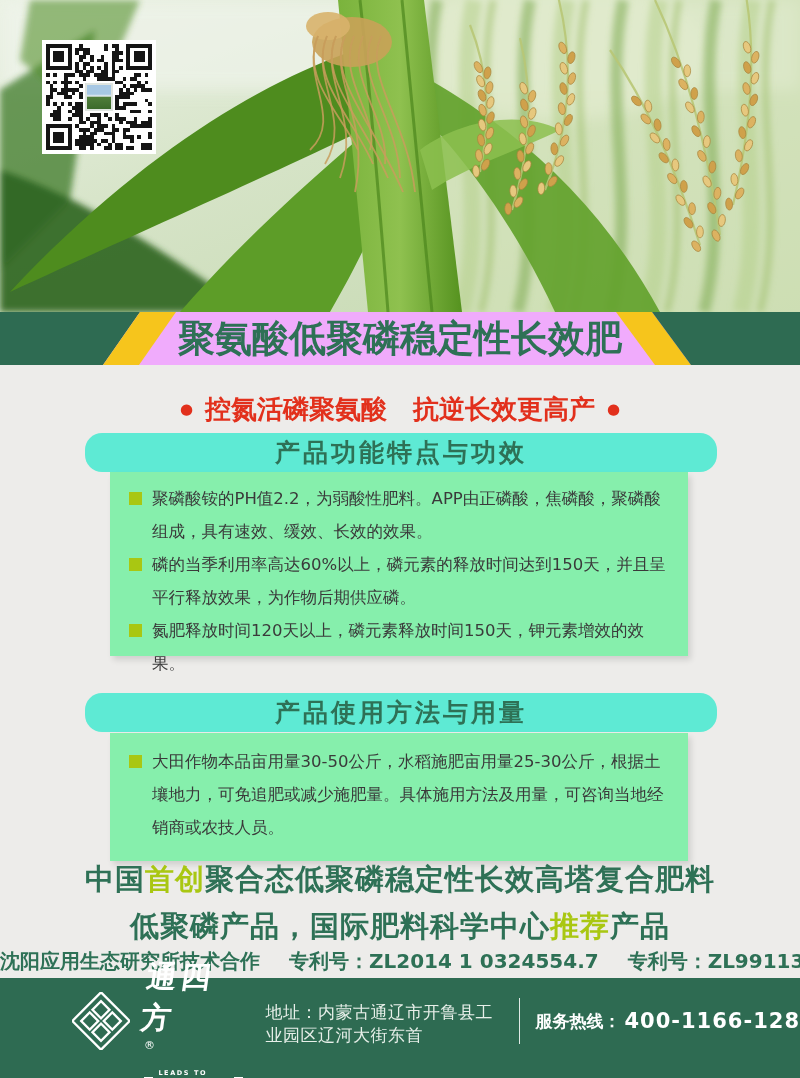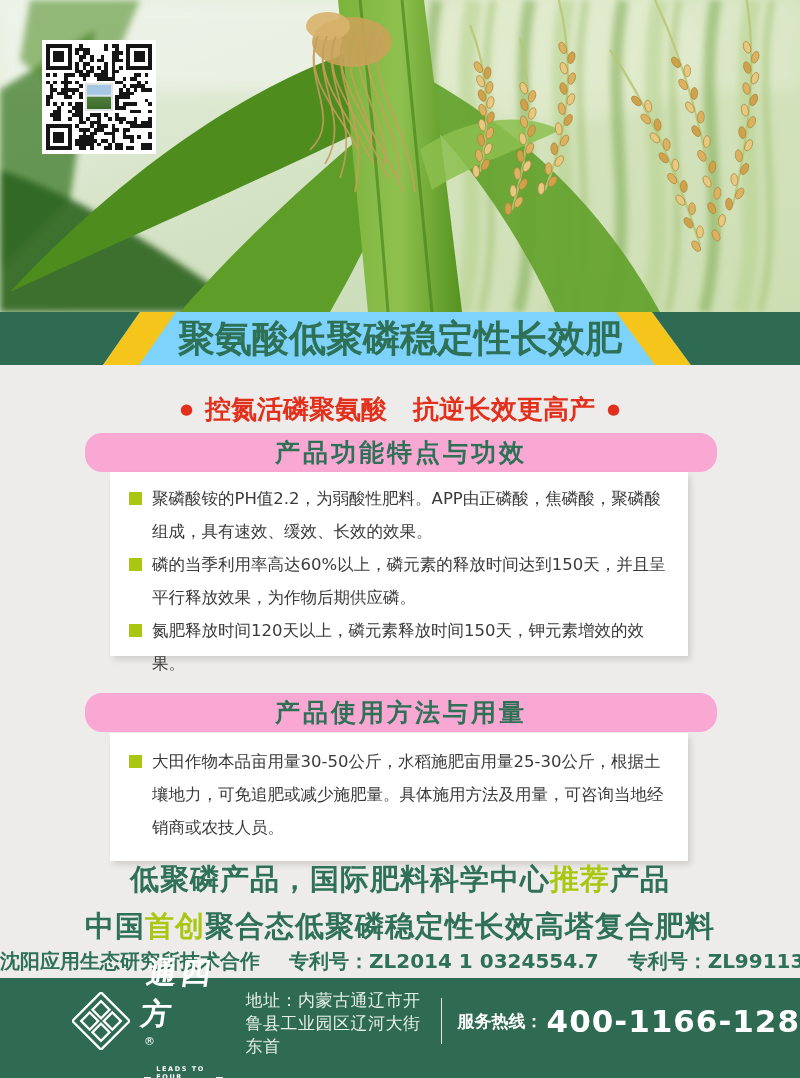--- a/index.html
+++ b/index.html
@@ -7,38 +7,38 @@
   .poster{position:relative;width:800px;height:1078px;background:#edecea;overflow:hidden;}
 
   
   .photo{position:absolute;top:0;left:0;width:800px;height:312px;overflow:hidden;background:linear-gradient(160deg,#eaf1e3 0%,#d5e3c6 45%,#c4d8ae 100%);}
   .photo svg{display:block;width:800px;height:312px;}
   .qr{position:absolute;left:42px;top:40px;width:114px;height:114px;background:#fff;padding:4px;box-sizing:border-box;}
   .qr svg{display:block;width:106px;height:106px;}
   .qr-center{position:absolute;left:50%;top:50%;transform:translate(-50%,-50%);width:28px;height:28px;border:2px solid #dfe5e0;box-sizing:border-box;background:linear-gradient(#a7c8e4 0%,#a7c8e4 38%,#e8eef2 46%,#4f7d3a 52%,#3c6a2c 100%);}
 
   
-  .title-banner{position:absolute;top:312px;left:0;width:800px;height:53px;background:#7dd3fc;}
+  .title-banner{position:absolute;top:312px;left:0;width:800px;height:53px;background:#f0abfc;}
   .tb-shape{position:absolute;top:0;left:0;width:800px;height:53px;}
   .tb-green-left{background:#2e6b52;clip-path:polygon(0 0,140px 0,103px 100%,0 100%);}
   .tb-yellow-left{background:#f6c51c;clip-path:polygon(140px 0,176px 0,139px 100%,103px 100%);}
   .tb-yellow-right{background:#f6c51c;clip-path:polygon(616px 0,652px 0,691px 100%,655px 100%);}
   .tb-green-right{background:#2e6b52;clip-path:polygon(652px 0,800px 0,800px 100%,691px 100%);}
   .title-banner h1{position:relative;margin:0;width:800px;text-align:center;line-height:54px;font-size:37px;font-weight:bold;color:#2e7156;letter-spacing:0px;}
 
   
   .slogan{position:absolute;top:392px;left:0;width:800px;text-align:center;color:#e2301c;font-weight:bold;font-size:26px;}
   .slogan .dot{font-size:15px;vertical-align:4px;margin:0 8px;}
   .slogan-text{border-bottom:2px solid #e2301c;padding:0 4px 10px;}
 
   
-  .sec-header{position:absolute;left:85px;width:632px;height:39px;background:#f9a8d4;border-radius:17px;text-align:center;color:#2e7156;font-weight:bold;font-size:25px;line-height:40px;letter-spacing:3px;}
+  .sec-header{position:absolute;left:85px;width:632px;height:39px;background:#5eead4;border-radius:17px;text-align:center;color:#2e7156;font-weight:bold;font-size:25px;line-height:40px;letter-spacing:3px;}
   .sec-header.h1{top:433px;}
   .sec-header.h2{top:693px;}
-  .card{position:absolute;left:110px;width:578px;background:#ffffff;box-shadow:3px 4px 6px rgba(0,0,0,0.12);box-sizing:border-box;}
+  .card{position:absolute;left:110px;width:578px;background:#86efac;box-shadow:3px 4px 6px rgba(0,0,0,0.12);box-sizing:border-box;}
   .card.c1{top:472px;height:184px;padding:10px 16px 0 0;}
   .card.c2{top:733px;height:128px;padding:12px 16px 4px 0;}
   .card ul{list-style:none;margin:0;padding:0;}
   .card li{position:relative;padding-left:42px;font-size:16.5px;line-height:33px;color:#3a3a3a;}
   .bullet-square{position:absolute;left:19px;top:10px;width:13px;height:13px;background:#a9c712;}
 
   
   .claims{position:absolute;top:860px;left:0;width:800px;text-align:center;font-weight:bold;color:#2e7156;}
   .claims p{margin:0 0 7px 0;font-size:29px;letter-spacing:1px;}
   .claims .hl{color:#a9c712;}
@@ -55,21 +55,21 @@
   .brand-reg{font-size:11px;vertical-align:14px;}
   .tagline{display:flex;align-items:center;gap:5px;margin-top:2px;}
   .tagline .tl-line{width:16px;height:0;border-top:1px solid #fff;}
   .tagline .tl-text{font-size:6.5px;letter-spacing:1.6px;font-weight:bold;}
   .company{margin-left:22px;}
   .company-name{font-size:12.5px;font-weight:bold;letter-spacing:0.5px;}
   .company-address{font-size:17px;margin-top:5px;color:#e7efe9;letter-spacing:0.5px;}
   .v-divider{width:1px;height:46px;background:rgba(255,255,255,0.85);margin:0 16px 0 18px;}
   .hotline{display:flex;align-items:center;white-space:nowrap;}
   .hotline-label{font-size:17px;font-weight:bold;}
-  .hotline-number{font-size:31px;font-weight:bold;letter-spacing:1px;margin-left:4px;}
+  .hotline-number{font-size:21px;font-weight:bold;letter-spacing:1px;margin-left:4px;}
 </style>
 </head>
 <body>
 
 <div class="poster">
 
   <div class="photo">
     <svg viewBox="0 0 800 312" preserveAspectRatio="none">
       <defs>
         <filter id="softblur" x="-20%" y="-20%" width="140%" height="140%">
@@ -630,22 +630,22 @@
   </div>
 
   <div class="sec-header h2">产品使用方法与用量</div>
   <div class="card c2">
     <ul>
       <li><span class="bullet-square"></span><span>大田作物本品亩用量30-50公斤，水稻施肥亩用量25-30公斤，根据土壤地力，可免追肥或减少施肥量。具体施用方法及用量，可咨询当地经销商或农技人员。</span></li>
     </ul>
   </div>
 
   <div class="claims">
+    <p><span>中国</span><span class="hl">首创</span><span>聚合态低聚磷稳定性长效高塔复合肥料</span></p>
     <p><span>低聚磷产品，国际肥料科学中心</span><span class="hl">推荐</span><span>产品</span></p>
-    <p><span>中国</span><span class="hl">首创</span><span>聚合态低聚磷稳定性长效高塔复合肥料</span></p>
   </div>
 
   <div class="patent-row">
     <span>沈阳应用生态研究所技术合作</span>
     <span class="pat"><span>专利号：</span><span>ZL2014 1 0324554.7</span></span>
     <span class="pat"><span>专利号：</span><span>ZL99113382.X</span></span>
   </div>
 
   <div class="footer">
     <div class="logo-mark">

